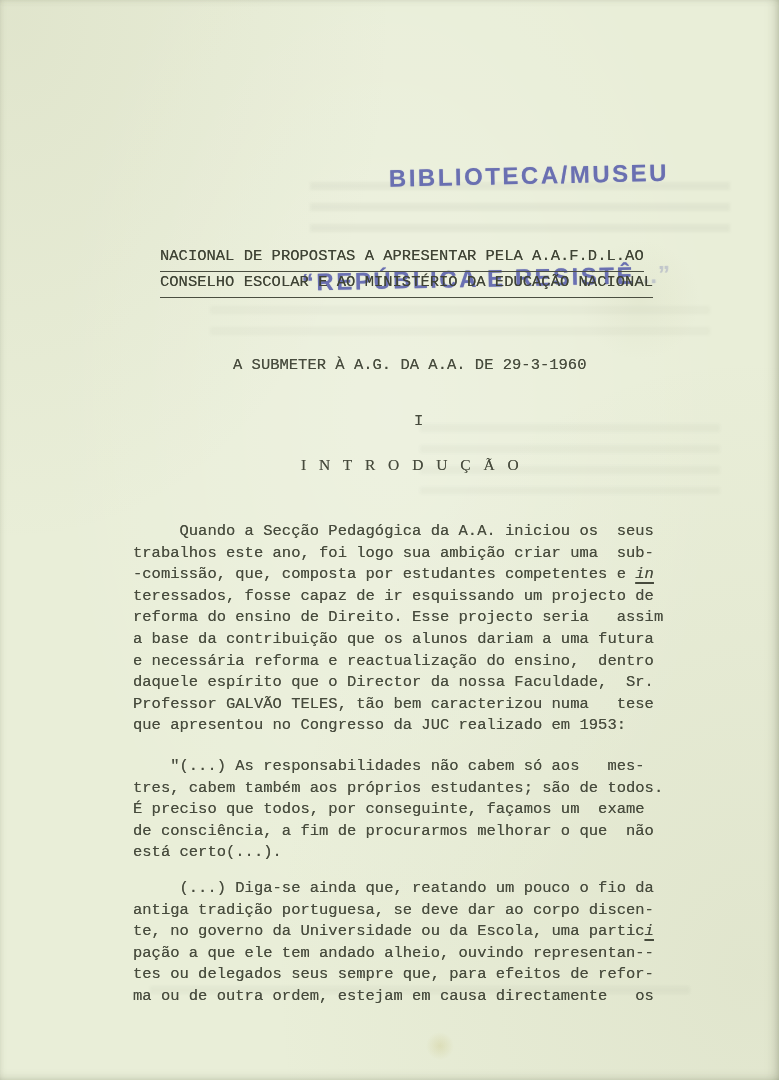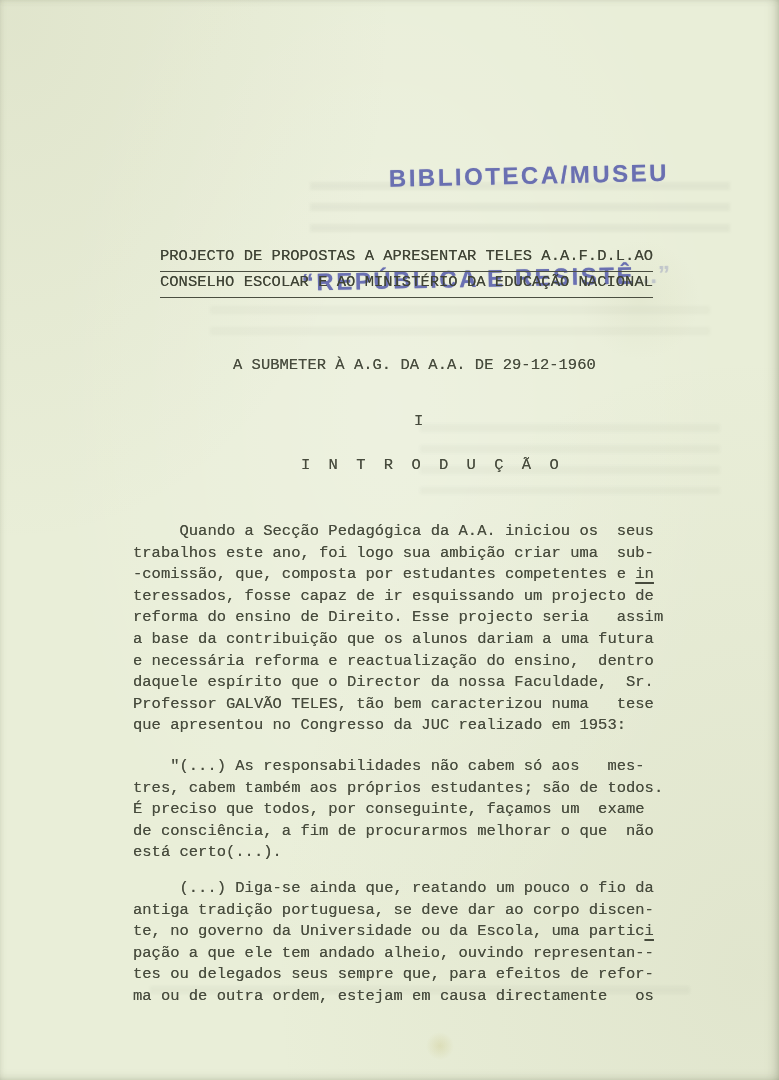--- a/index.html
+++ b/index.html
@@ -65,53 +65,54 @@
   }
   .numeral{
     position:absolute;left:414px;top:412px;
     font-size:15.5px;
     text-shadow:0 0 .6px rgba(71,75,61,.7);
   }
   .section-title{
     position:absolute;left:301px;top:456px;
     font-size:15.5px;letter-spacing:4.5px;white-space:pre;
     text-shadow:0 0 .6px rgba(71,75,61,.7);
+    font-family:Liberation Serif, serif;
   }
   .body-text{
     position:absolute;left:133px;top:502px;width:560px;
     font-size:15.5px;line-height:21.6px;
     text-shadow:0 0 .6px rgba(71,75,61,.7);
   }
   .para{white-space:pre;margin-top:19px;}
   .para + .para{margin-top:19px;}
   .para:nth-of-type(3){margin-top:14px;}
   .line{height:21.6px;}
-  .u{text-decoration:underline;text-decoration-thickness:1.5px;text-underline-offset:3.5px;}
+  .u{text-decoration:underline;text-decoration-thickness:1.5px;text-underline-offset:3.5px;font-style:italic;}
 </style>
 </head>
 <body>
 
 <div class="page">
 
   <div class="ghost" style="left:310px;top:182px;width:420px;height:58px;"></div>
   <div class="ghost" style="left:210px;top:306px;width:500px;height:40px;opacity:.35;"></div>
   <div class="ghost" style="left:420px;top:424px;width:300px;height:70px;opacity:.40;"></div>
   <div class="ghost" style="left:150px;top:986px;width:540px;height:16px;opacity:.45;"></div>
 
   <div class="stamp">
     <div>BIBLIOTECA/MUSEU</div>
     <div><span>“REPÚBLICA E RESISTÊ</span><span class="stamp-faded">...”</span></div>
   </div>
 
   <div class="title">
-    <span class="title-line">PROJECTO DE PROPOSTAS A APRESENTAR TELES A.A.F.D.L.AO</span><br>
+    <span class="title-line">NACIONAL DE PROPOSTAS A APRESENTAR PELA A.A.F.D.L.AO</span><br>
     <span class="title-line">CONSELHO ESCOLAR E AO MINISTÉRIO DA EDUCAÇÃO NACIONAL</span>
   </div>
 
-  <div class="subtitle">A SUBMETER À A.G. DA A.A. DE 29-12-1960</div>
+  <div class="subtitle">A SUBMETER À A.G. DA A.A. DE 29-3-1960</div>
 
   <div class="numeral">I</div>
 
   <div class="section-title">I N T R O D U Ç Ã O</div>
 
   <div class="body-text">
       <div class="para"><div class="line"><span>     Quando a Secção Pedagógica da A.A. iniciou os  seus</span></div><div class="line"><span>trabalhos este ano, foi logo sua ambição criar uma  sub-</span></div><div class="line"><span>-comissão, que, composta por estudantes competentes e </span><span class="u">in</span></div><div class="line"><span>teressados, fosse capaz de ir esquissando um projecto de</span></div><div class="line"><span>reforma do ensino de Direito. Esse projecto seria   assim</span></div><div class="line"><span>a base da contribuição que os alunos dariam a uma futura</span></div><div class="line"><span>e necessária reforma e reactualização do ensino,  dentro</span></div><div class="line"><span>daquele espírito que o Director da nossa Faculdade,  Sr.</span></div><div class="line"><span>Professor GALVÃO TELES, tão bem caracterizou numa   tese</span></div><div class="line"><span>que apresentou no Congresso da JUC realizado em 1953:</span></div></div>
       <div class="para"><div class="line"><span>    "(...) As responsabilidades não cabem só aos   mes-</span></div><div class="line"><span>tres, cabem também aos próprios estudantes; são de todos.</span></div><div class="line"><span>É preciso que todos, por conseguinte, façamos um  exame</span></div><div class="line"><span>de consciência, a fim de procurarmos melhorar o que  não</span></div><div class="line"><span>está certo(...).</span></div></div>
       <div class="para"><div class="line"><span>     (...) Diga-se ainda que, reatando um pouco o fio da</span></div><div class="line"><span>antiga tradição portuguesa, se deve dar ao corpo discen-</span></div><div class="line"><span>te, no governo da Universidade ou da Escola, uma partic</span><span class="u">i</span></div><div class="line"><span>pação a que ele tem andado alheio, ouvindo representan--</span></div><div class="line"><span>tes ou delegados seus sempre que, para efeitos de refor-</span></div><div class="line"><span>ma ou de outra ordem, estejam em causa directamente   os</span></div></div>
     </div>

